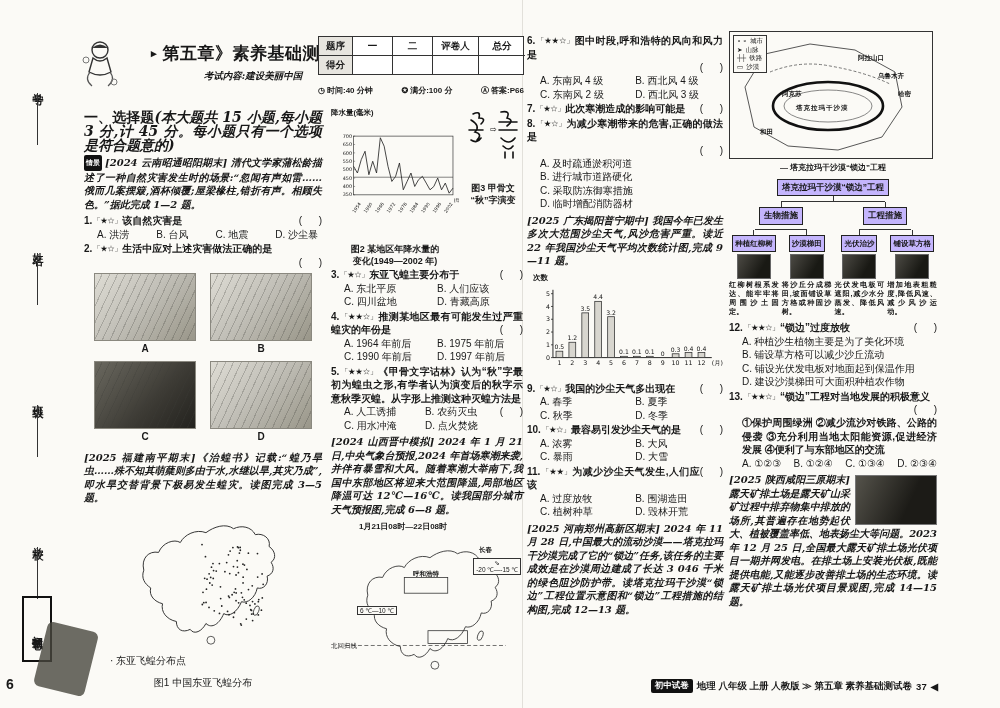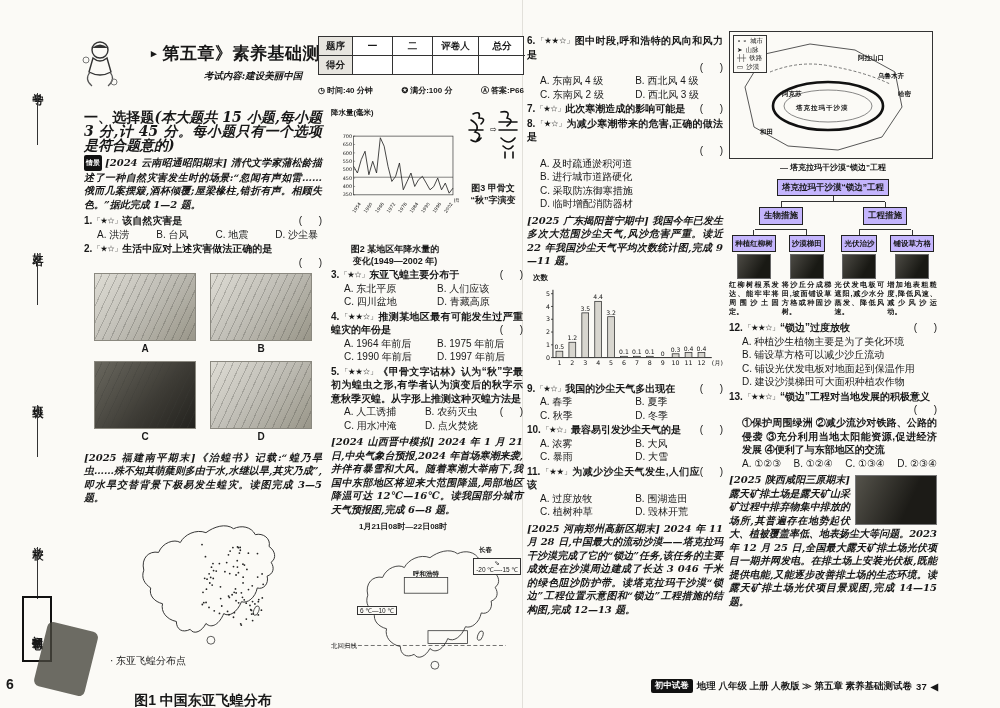--- a/index.html
+++ b/index.html
@@ -54,21 +54,21 @@
 
 .imggrid{display:grid;grid-template-columns:1fr 1fr;gap:6px 14px;padding:4px 10px}
 .imgcell{text-align:center}
 .imgbox{width:100%;height:68px;border:1px solid #8a887f;background:linear-gradient(135deg,#dedcd4 0%,#c2c0b8 45%,#999689 100%);position:relative;overflow:hidden}
 .imgbox:before{content:"";position:absolute;inset:0;background:repeating-linear-gradient(115deg,transparent 0 6px,rgba(60,60,55,.25) 6px 7px)}
 .imgbox.dark{background:linear-gradient(135deg,#6a685f,#3c3a34 60%,#23221e)}
 .imglabel{font-weight:800;font-size:10px;margin-top:1px}
 
 .figwrap{text-align:center;margin-top:4px}
 .figleg{font-size:10px;text-align:left;margin-left:26px;margin-top:-6px}
-.figcap{font-size:14px;font-weight:700;margin-top:26px}
+.figcap{font-size:10px;font-weight:400;margin-top:8px}
 .figcap2{font-size:9px;font-weight:800;line-height:12px;margin-top:14px;text-align:center}
 .chartrow{display:flex;gap:4px;}
 .chart-ylabel{font-size:7.5px;font-weight:700;text-align:left}
 .wmtitle{font-size:8px;font-weight:700;margin:4px 0 0 28px}
 .wmap{position:relative;width:192px;height:148px}
 .ovl{position:absolute;font-size:6.5px;line-height:7.5px}
 .obox{border:1px solid #333;padding:0 2px;background:#fbfaf6}
 
 .xjbox{position:relative;width:204px;height:128px;border:1.2px solid #333;background:#fbfaf6}
 .xjleg{position:absolute;left:3px;top:3px;border:1px solid #333;font-size:6.5px;line-height:8.5px;padding:1px 3px;background:#fbfaf6;z-index:2}

